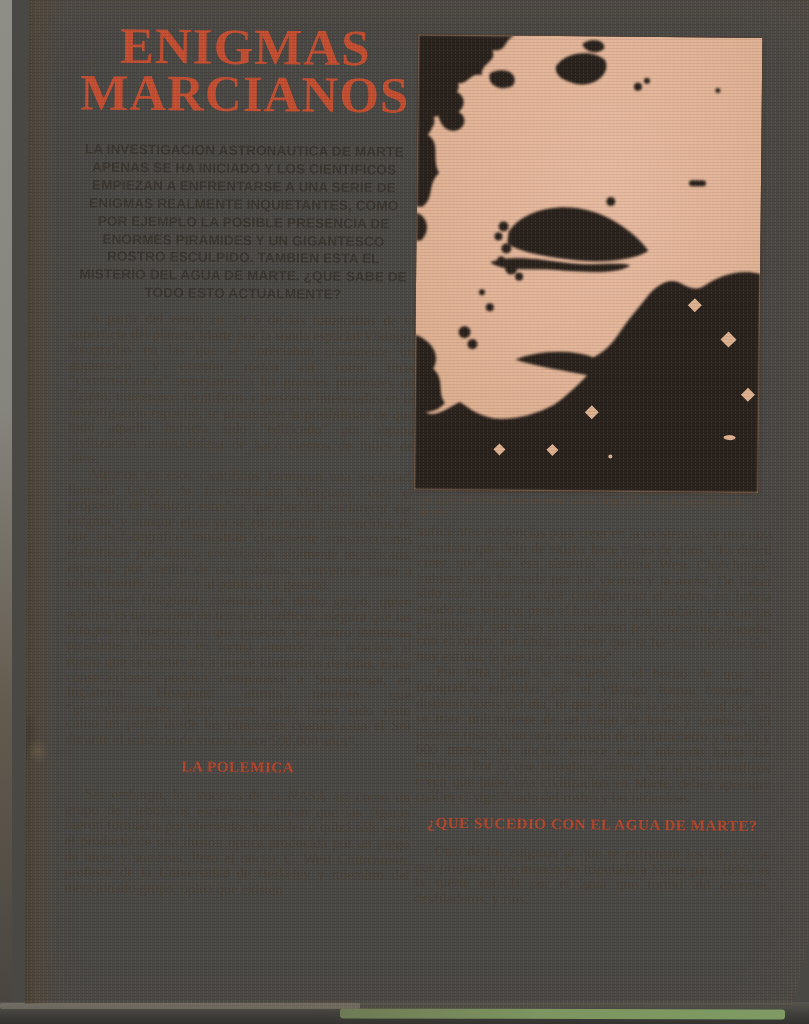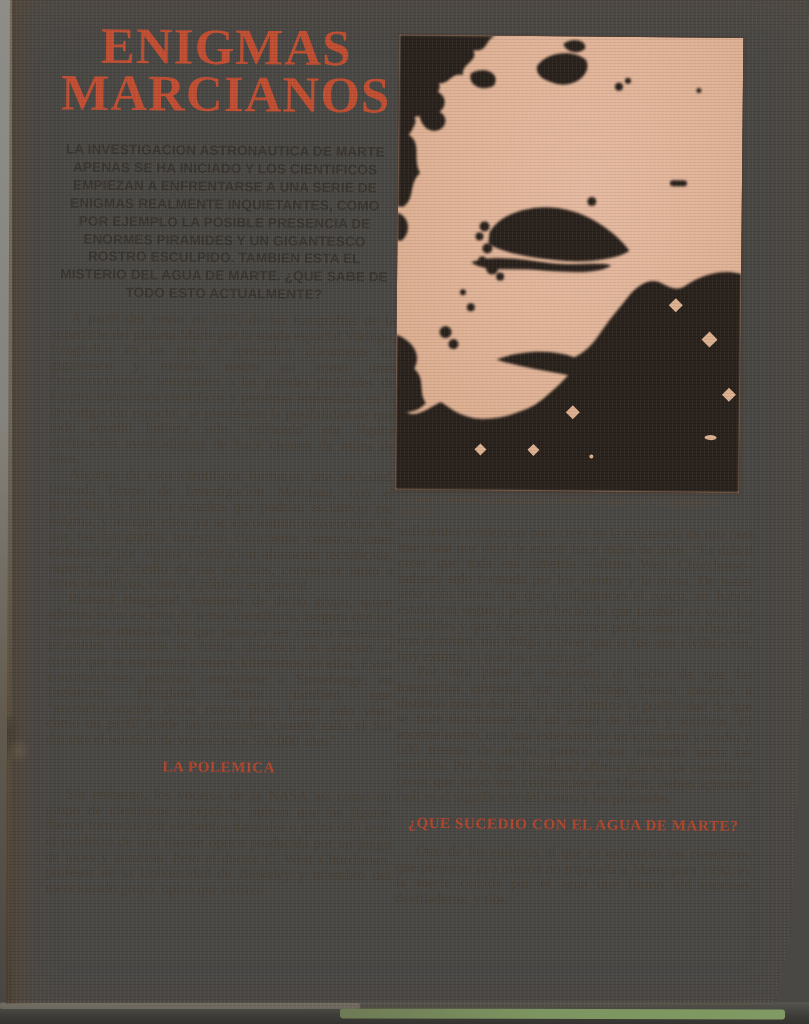--- a/index.html
+++ b/index.html
@@ -26,20 +26,21 @@
     background:#8a8377;opacity:.55;border-radius:2px;
   }
   .page{
     position:absolute;inset:0;
     background:
       radial-gradient(ellipse 560px 520px at 38% 42%, rgba(255,244,226,0.20), rgba(0,0,0,0) 70%),
       linear-gradient(100deg,#bda78b 0%,#cfb89b 6%,#d4bc9f 30%,#d6be a2 55%,#d2ba9d 75%,#c9b094 94%,#bfa689 100%),
       #d2ba9d;
     clip-path:polygon(10px 0px,806px 0px,809px 16px,802px 700px,790px 940px,774px 1006px,360px 1009px,6px 1004px);
     box-shadow:inset 0 0 60px rgba(120,90,55,0.18);
+    margin-left:19px;
   }
   .binding-shadow{
     position:absolute;left:6px;top:0;width:34px;height:1004px;
     background:linear-gradient(90deg,rgba(70,50,28,0.42) 0%,rgba(90,68,42,0.22) 35%,rgba(0,0,0,0) 100%);
     pointer-events:none;
   }
   .stitches{
     position:absolute;left:71px;top:33px;width:2px;height:58px;
     background:repeating-linear-gradient(180deg,rgba(92,72,50,0.55) 0 3px,rgba(0,0,0,0) 3px 9px);
   }

